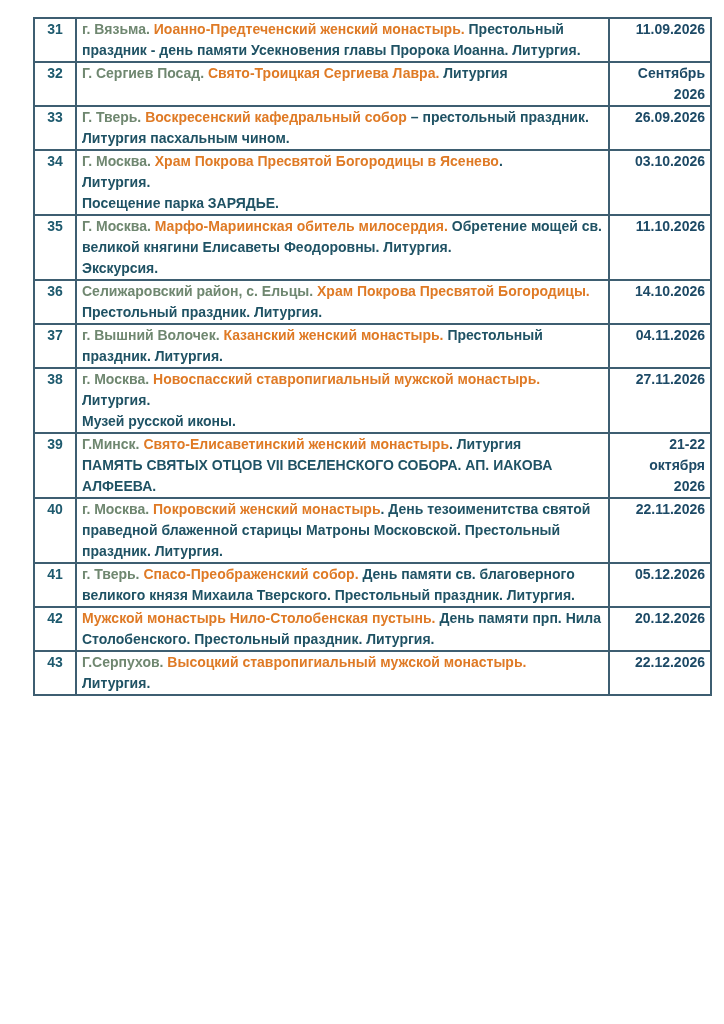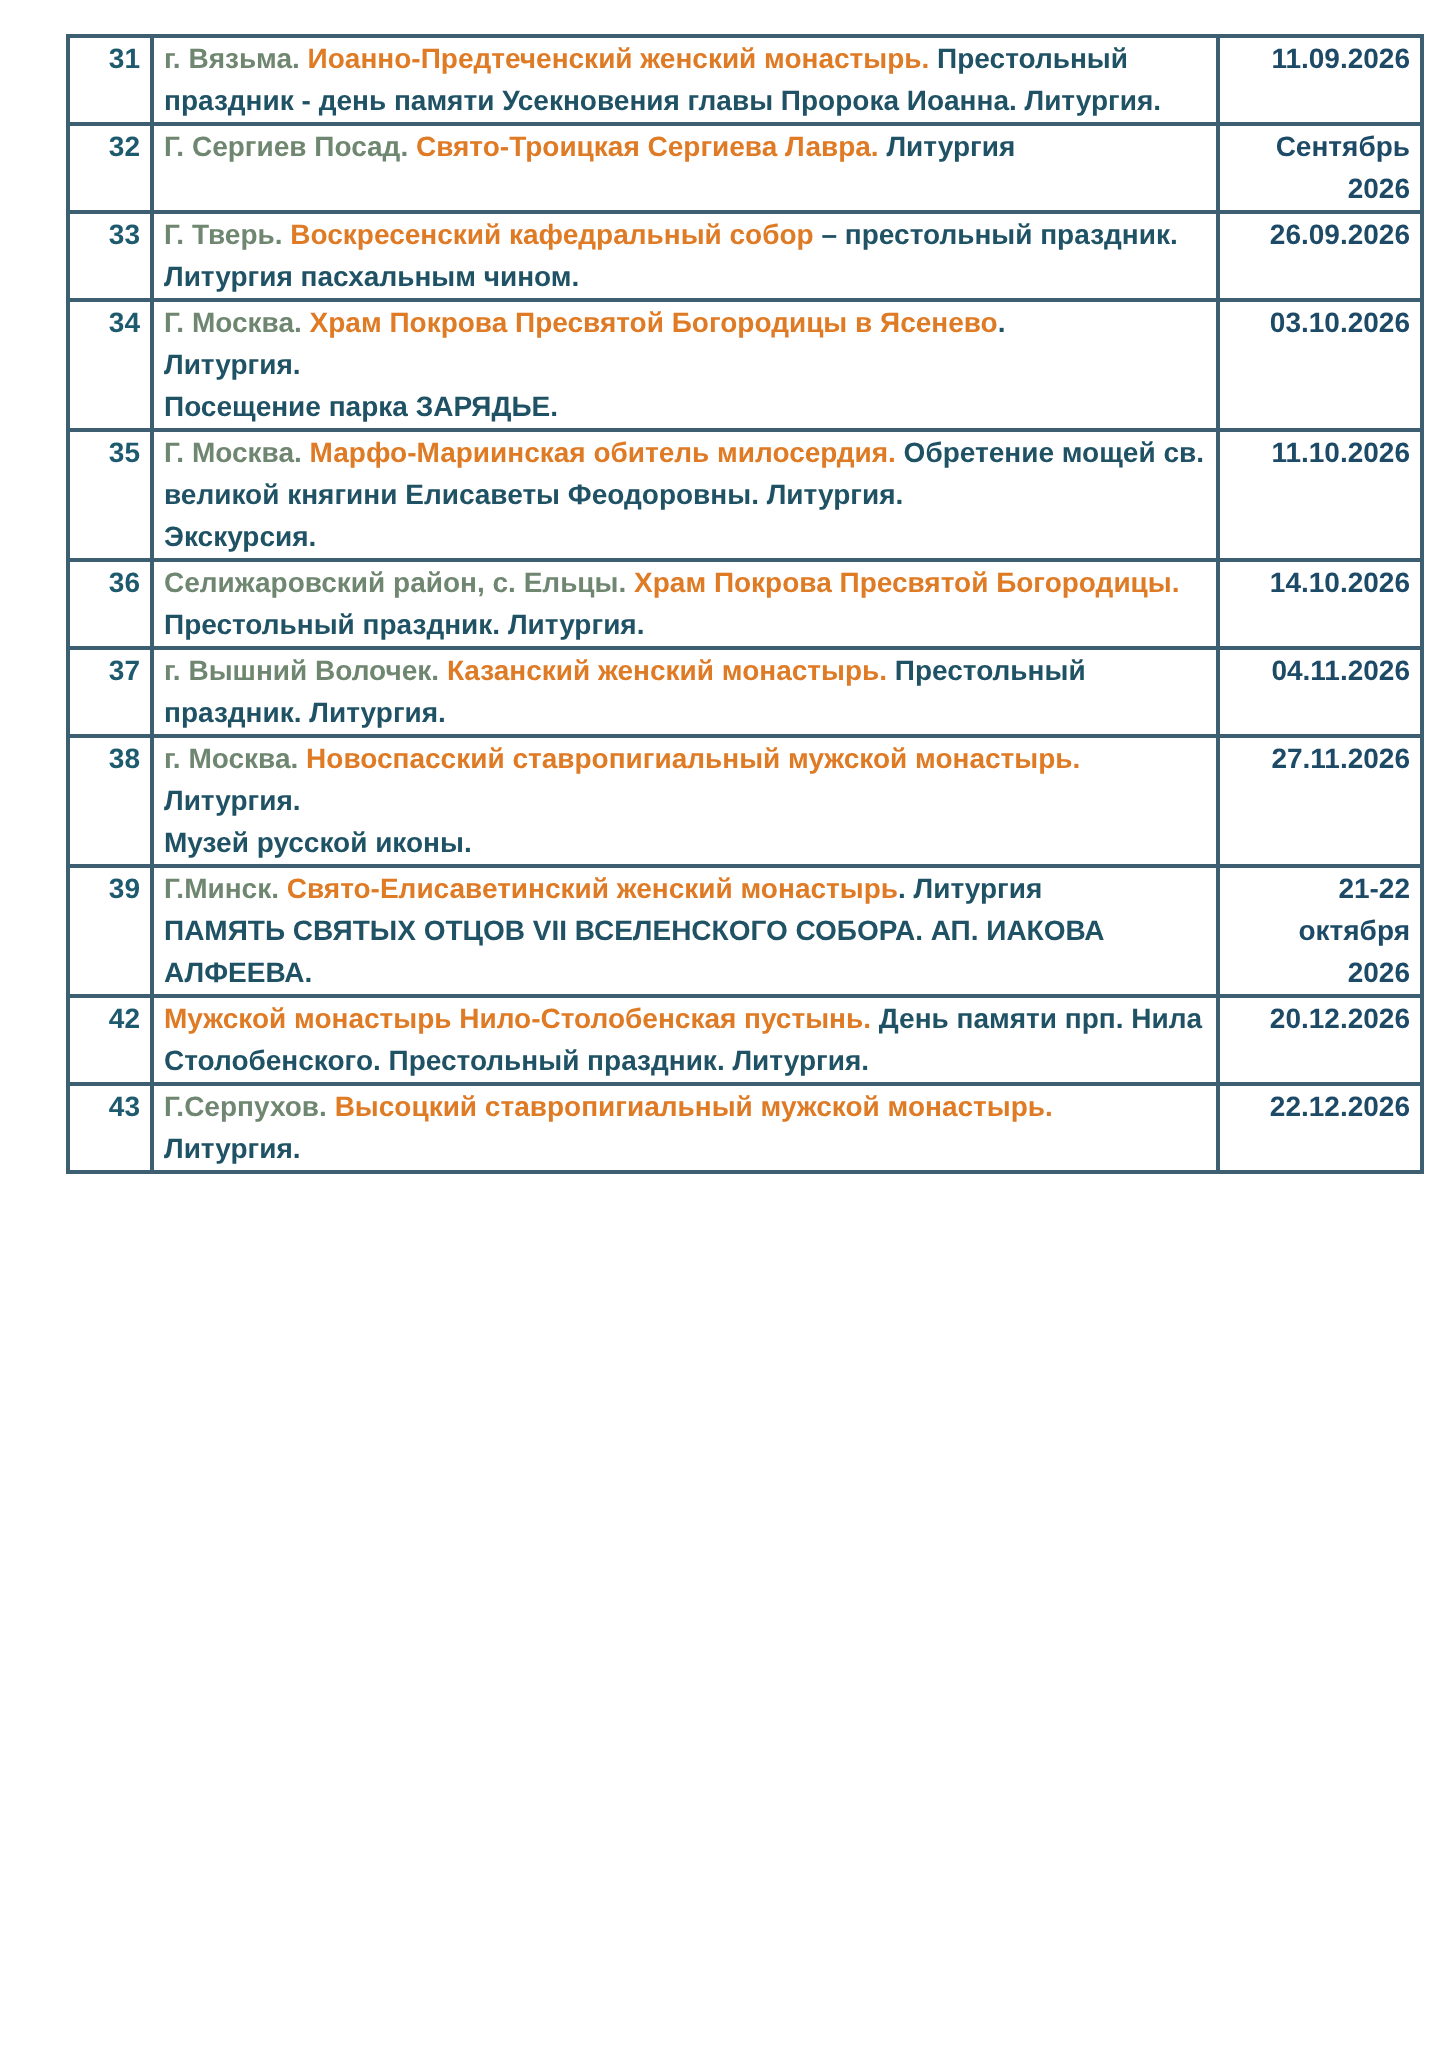--- a/index.html
+++ b/index.html
@@ -32,21 +32,21 @@
   table.schedule td{
     border:2px solid var(--border);
     vertical-align:top;
     padding:0 5px;
     font-weight:700;
     font-size:14px;
     line-height:21px;
   }
   td.num{
     width:42px;
-    text-align:right;
+    text-align:center;
     color:var(--number);
     font-size:15px;
     margin-top:12px;
   }
   td.desc{
     width:533px;
     white-space:pre-wrap;
     color:var(--body);
   }
   td.date{
@@ -114,20 +114,30 @@
 Музей русской иконы.</span></td>
           <td class="date">27.11.2026</td>
         </tr>
         <tr>
           <td class="num">39</td>
           <td class="desc"><span class="seg-city">Г.Минск. </span><span class="seg-site">Свято-Елисаветинский женский монастырь</span><span class="seg-body">. Литургия
 ПАМЯТЬ СВЯТЫХ ОТЦОВ VII ВСЕЛЕНСКОГО СОБОРА. АП. ИАКОВА АЛФЕЕВА.</span></td>
           <td class="date">21-22 октября 2026</td>
         </tr>
         <tr>
+          <td class="num">40</td>
+          <td class="desc"><span class="seg-city">г. Москва. </span><span class="seg-site">Покровский женский монастырь</span><span class="seg-body">. День тезоименитства святой праведной блаженной старицы Матроны Московской. Престольный праздник. Литургия.</span></td>
+          <td class="date">22.11.2026</td>
+        </tr>
+        <tr>
+          <td class="num">41</td>
+          <td class="desc"><span class="seg-city">г. Тверь. </span><span class="seg-site">Спасо-Преображенский собор.</span><span class="seg-body"> День памяти св. благоверного великого князя Михаила Тверского. Престольный праздник. Литургия.</span></td>
+          <td class="date">05.12.2026</td>
+        </tr>
+        <tr>
           <td class="num">42</td>
           <td class="desc"><span class="seg-site">Мужской монастырь Нило-Столобенская пустынь.</span><span class="seg-body"> День памяти прп. Нила Столобенского. Престольный праздник. Литургия.</span></td>
           <td class="date">20.12.2026</td>
         </tr>
         <tr>
           <td class="num">43</td>
           <td class="desc"><span class="seg-city">Г.Серпухов. </span><span class="seg-site">Высоцкий ставропигиальный мужской монастырь.</span><span class="seg-body">
 Литургия.</span></td>
           <td class="date">22.12.2026</td>
         </tr>

